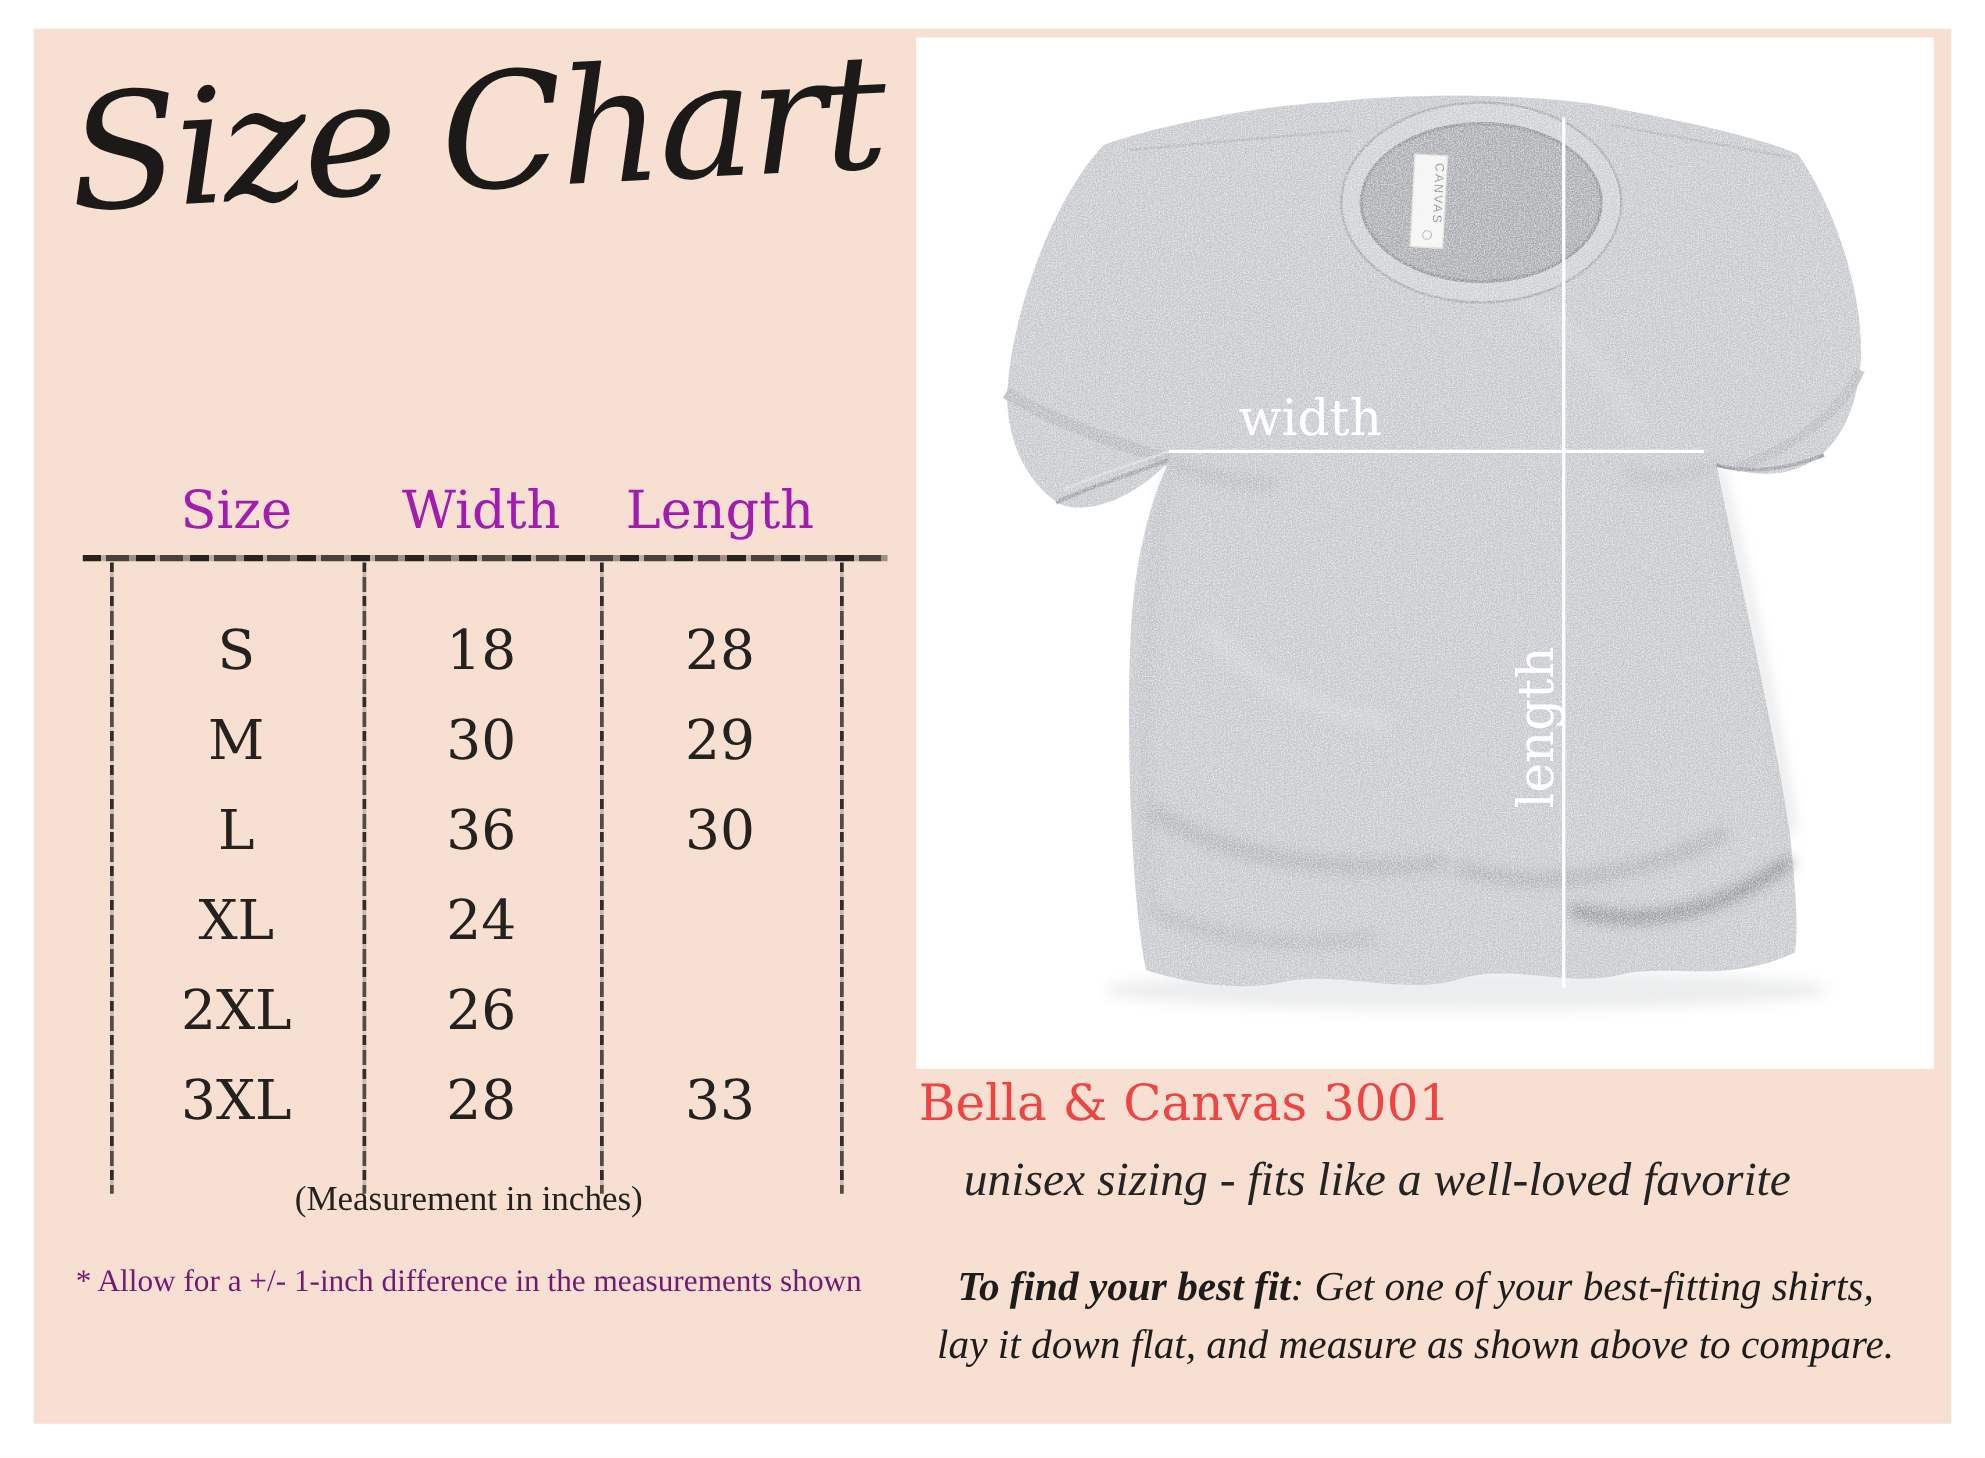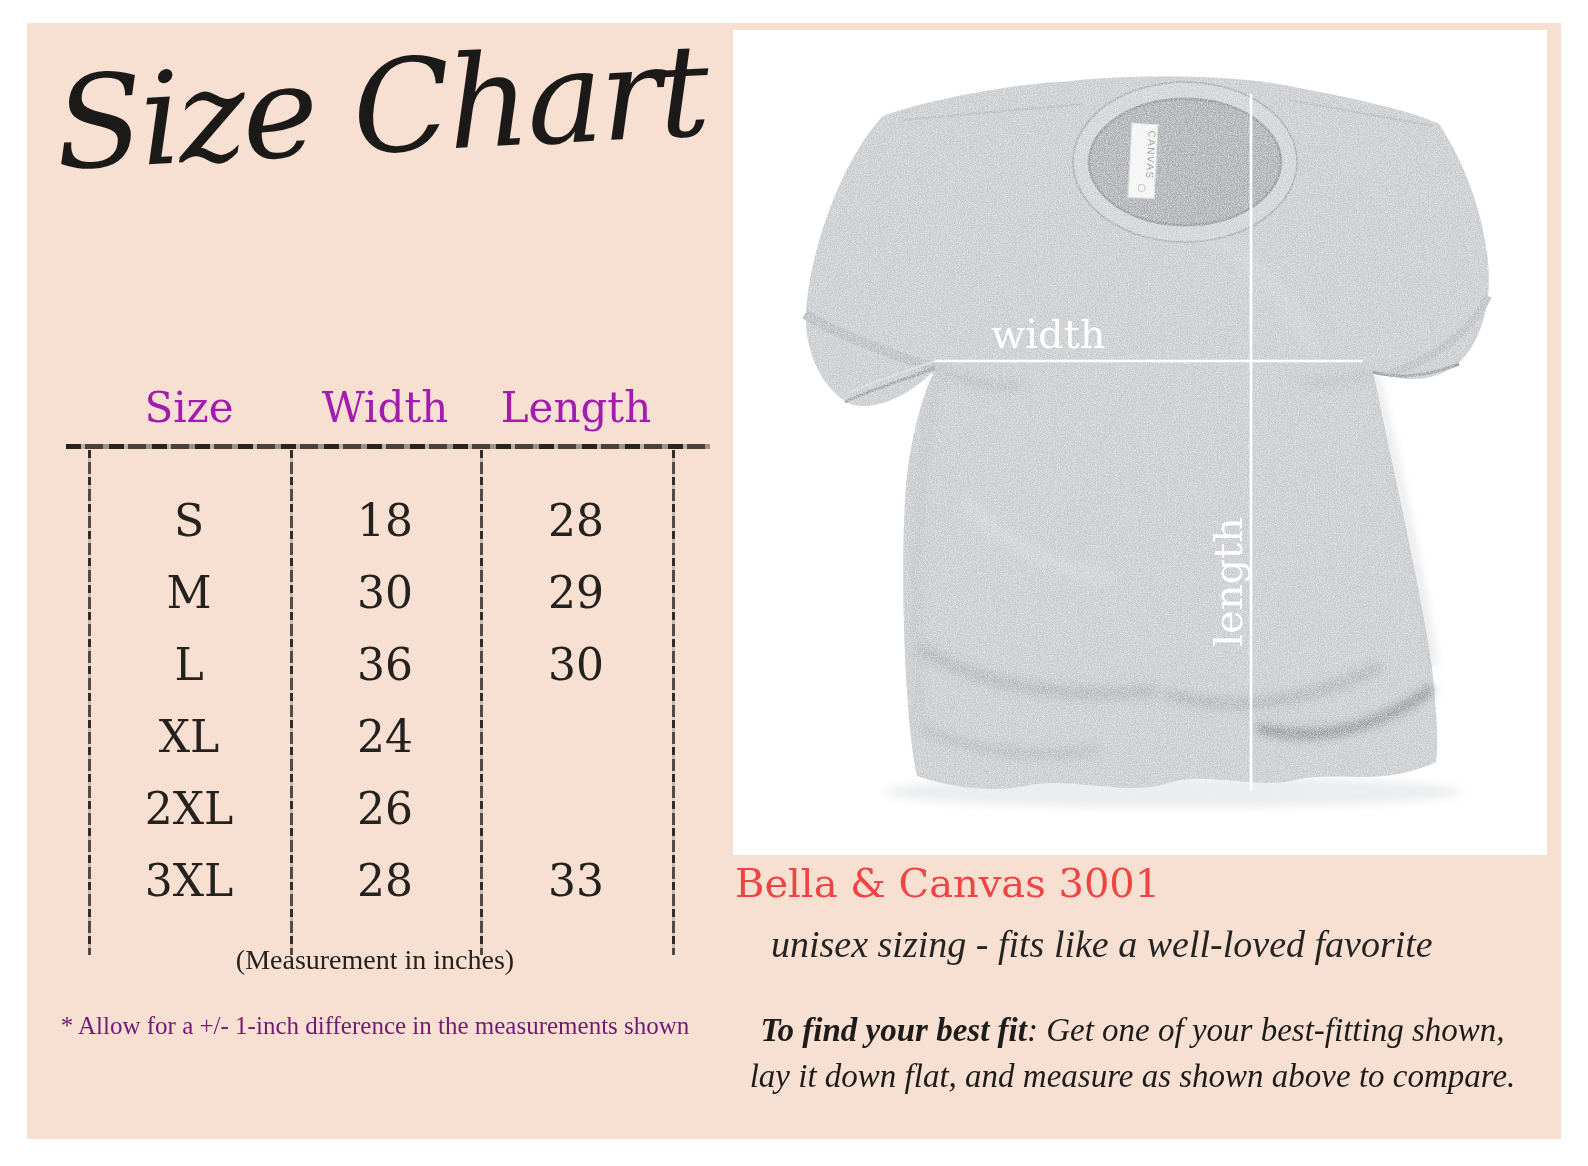--- a/index.html
+++ b/index.html
@@ -198,16 +198,16 @@
       <line x1="202" y1="331" x2="630" y2="331" stroke="#ffffff" stroke-width="2.6"></line>
       <line x1="518" y1="64" x2="518" y2="760" stroke="#ffffff" stroke-width="2.6"></line>
       <text class="measure-label" x="258" y="318" font-size="40">width</text>
       <text class="measure-label" transform="translate(509,552) rotate(-90)" text-anchor="middle" font-size="40">length</text>
     </svg>
   </div>
 
   <div class="product-name">Bella &amp; Canvas 3001</div>
   <div class="product-tagline">unisex sizing - fits like a well-loved favorite</div>
   <div class="fit-tip">
-    <span class="lead">To find your best fit</span><span>: Get one of your best-fitting shown,</span><br>
+    <span class="lead">To find your best fit</span><span>: Get one of your best-fitting shirts,</span><br>
     <span>lay it down flat, and measure as shown above to compare.</span>
   </div>
 </div>
 
 </body></html>

